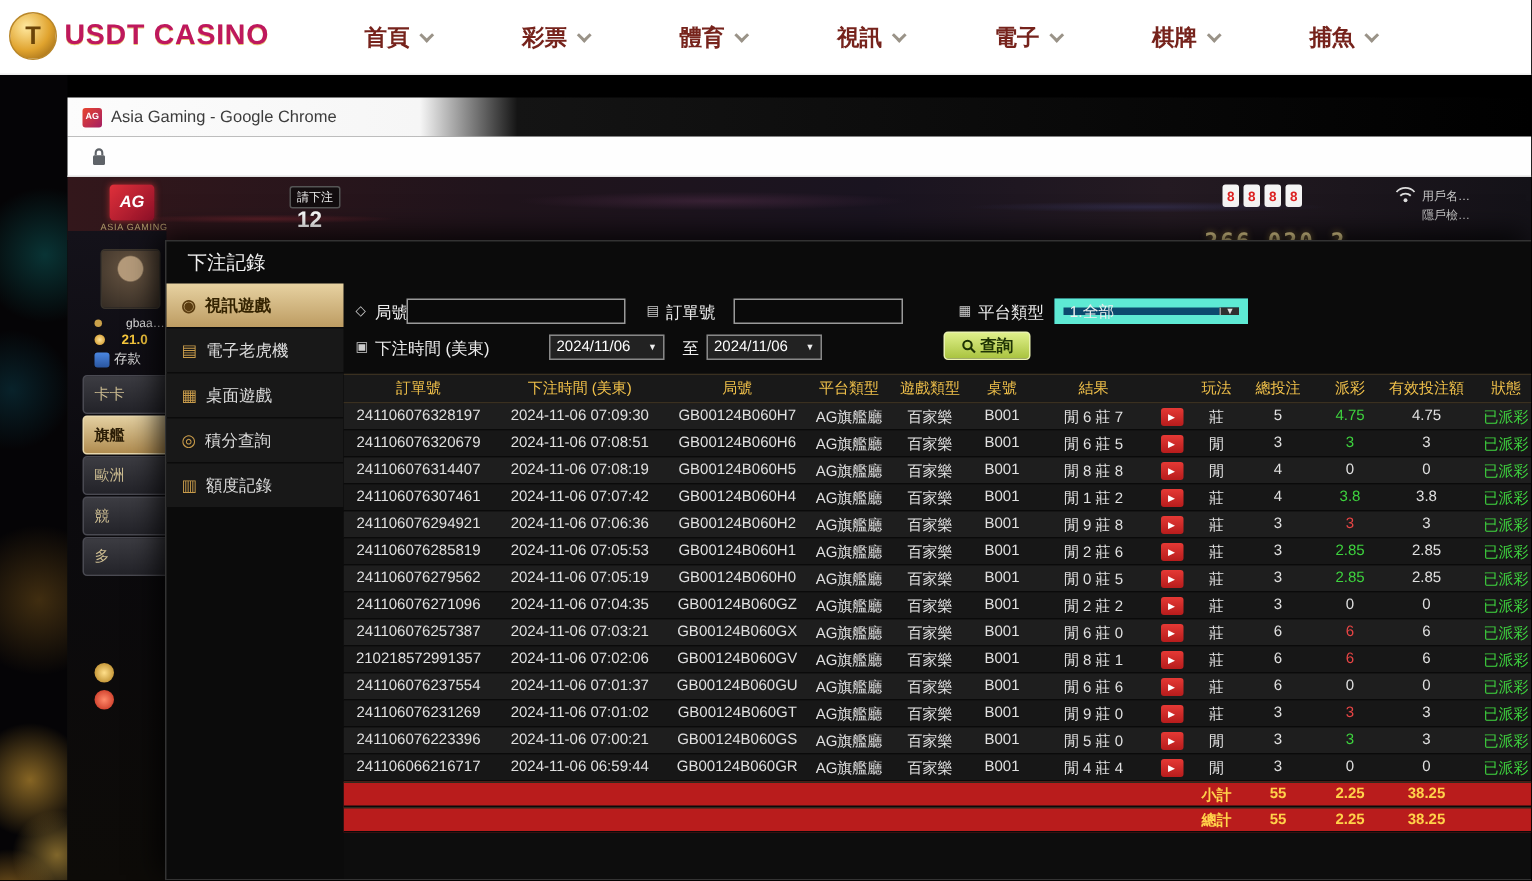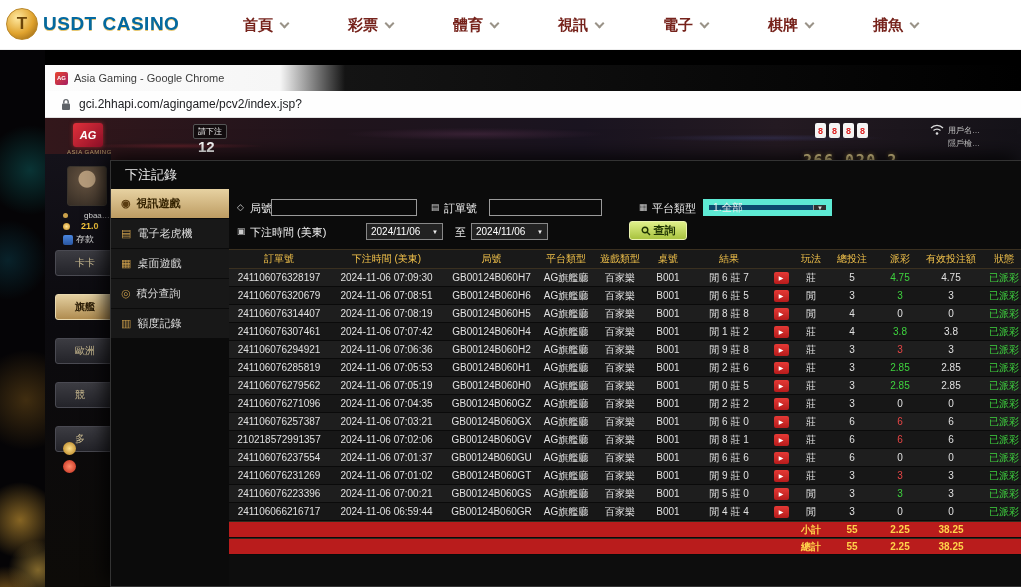--- a/index.html
+++ b/index.html
@@ -6,21 +6,21 @@
   *{box-sizing:border-box;}
   .stage{position:relative;width:1021px;height:587px;overflow:hidden;background:#000;
          font-family:"Liberation Sans",sans-serif;}
 
   
   .topnav{position:absolute;left:0;top:0;width:1021px;height:50px;background:#fff;border-bottom:1px solid #eee;}
   .logo{position:absolute;left:6px;top:8px;display:flex;align-items:center;gap:5px;}
   .coin{width:32px;height:32px;border-radius:50%;display:flex;align-items:center;justify-content:center;
         background:radial-gradient(circle at 35% 30%, #ffe9a0, #e0a32e 55%, #8a5a10);
         color:#6b4408;font-weight:bold;font-size:17px;border:1px solid #b9872a;}
-  .logotext{font-size:19px;font-weight:800;letter-spacing:.5px;color:#0369a1;text-shadow:0 1px 0 #e7c873;}
+  .logotext{font-size:19px;font-weight:800;letter-spacing:.5px;color:#be185d;text-shadow:0 1px 0 #e7c873;}
   .navitems{position:absolute;left:243px;top:0;height:50px;display:flex;align-items:center;gap:60px;}
   .nav-item{display:flex;align-items:center;gap:8px;color:#76231c;font-size:15px;font-weight:600;cursor:pointer;}
   .chev{width:7px;height:7px;border-right:2px solid #9a9388;border-bottom:2px solid #9a9388;
         transform:rotate(45deg);margin-top:-4px;}
 
   
   .left-strip{position:absolute;left:0;top:50px;width:45px;height:537px;background-color:#050406;
     background-image:
       radial-gradient(circle at 30px 120px, rgba(14,110,110,.45), transparent 45px),
       radial-gradient(circle at 8px 210px, rgba(14,90,110,.35), transparent 40px),
@@ -71,21 +71,21 @@
              background:linear-gradient(180deg,#14121a,#0b0a0e 40%,#0d0b08);z-index:5;}
   .avatar{position:absolute;left:22px;top:12px;width:40px;height:40px;border-radius:3px;
           background:radial-gradient(circle at 50% 32%, #b49a7a 8px, #5a4a3a 9px, #352c24);border:1px solid #3a342c;}
   .uname{position:absolute;left:18px;top:57px;display:flex;align-items:center;gap:16px;font-size:8px;color:#ddd;}
   .udot{width:5px;height:5px;border-radius:50%;background:#caa14a;display:inline-block;}
   .ubal{position:absolute;left:18px;top:67px;display:flex;align-items:center;gap:11px;font-size:9px;font-weight:bold;color:#f5c63c;}
   .coin-s{width:7px;height:7px;border-radius:50%;background:radial-gradient(#ffe39a,#c98c18);display:inline-block;}
   .udep{position:absolute;left:18px;top:79px;display:flex;align-items:center;gap:3px;font-size:9px;color:#ddd;}
   .dep-icon{width:10px;height:10px;border-radius:2px;background:linear-gradient(#4a86e0,#2a56a0);display:inline-block;}
   .leftmenu{position:absolute;left:10px;top:96px;}
-  .lm-item{width:58px;height:26px;margin-bottom:18px;border-radius:3px;display:flex;align-items:center;padding-left:19px;
+  .lm-item{width:58px;height:26px;margin-bottom:1px;border-radius:3px;display:flex;align-items:center;padding-left:7px;
            background:linear-gradient(180deg,#3c3c42,#232329);border:1px solid #4a4a52;color:#cdbd92;font-size:10px;}
   .lm-active{background:linear-gradient(180deg,#e3cfa0,#b08c50);border-color:#e8d8ae;color:#2b1d06;font-weight:bold;}
   .udec{position:absolute;width:13px;height:13px;border-radius:50%;}
   .udec1{left:18px;top:288px;background:radial-gradient(#ffdf8a,#b07c1a);}
   .udec2{left:18px;top:306px;background:radial-gradient(#ff8a6a,#c22a1a);}
 
   
   .modal{position:absolute;left:65px;top:42px;right:0;bottom:0;background:#0b0b0b;border:1px solid #333;
          border-right:none;box-shadow:-4px -4px 18px rgba(0,0,0,.85);z-index:30;}
   .mtitle{position:absolute;left:14px;top:5px;font-size:13px;color:#f0f0f0;}
@@ -185,21 +185,20 @@
 
   <div class="titlebar">
     <span class="favicon">AG</span>
     <span class="tabtitle">Asia Gaming - Google Chrome</span>
   </div>
   <div class="addressbar">
     <svg width="10" height="13" viewBox="0 0 10 13">
       <rect x="1" y="5.5" width="8" height="6.5" rx="1" fill="#5f6368"></rect>
       <path d="M2.8 5.5 V3.8 a2.2 2.2 0 0 1 4.4 0 V5.5" stroke="#5f6368" stroke-width="1.4" fill="none"></path>
     </svg>
-    <span class="url">gci.2hhapi.com/agingame/pcv2/index.jsp?</span>
   </div>
 
   <div class="viewport">
 
     <div class="lobby-top">
       <div class="aglogo">AG</div>
       <div class="aglogo-sub">ASIA GAMING</div>
       <div class="betprompt">請下注</div>
       <div class="countdown">12</div>
       <div class="cards" id="cards">

